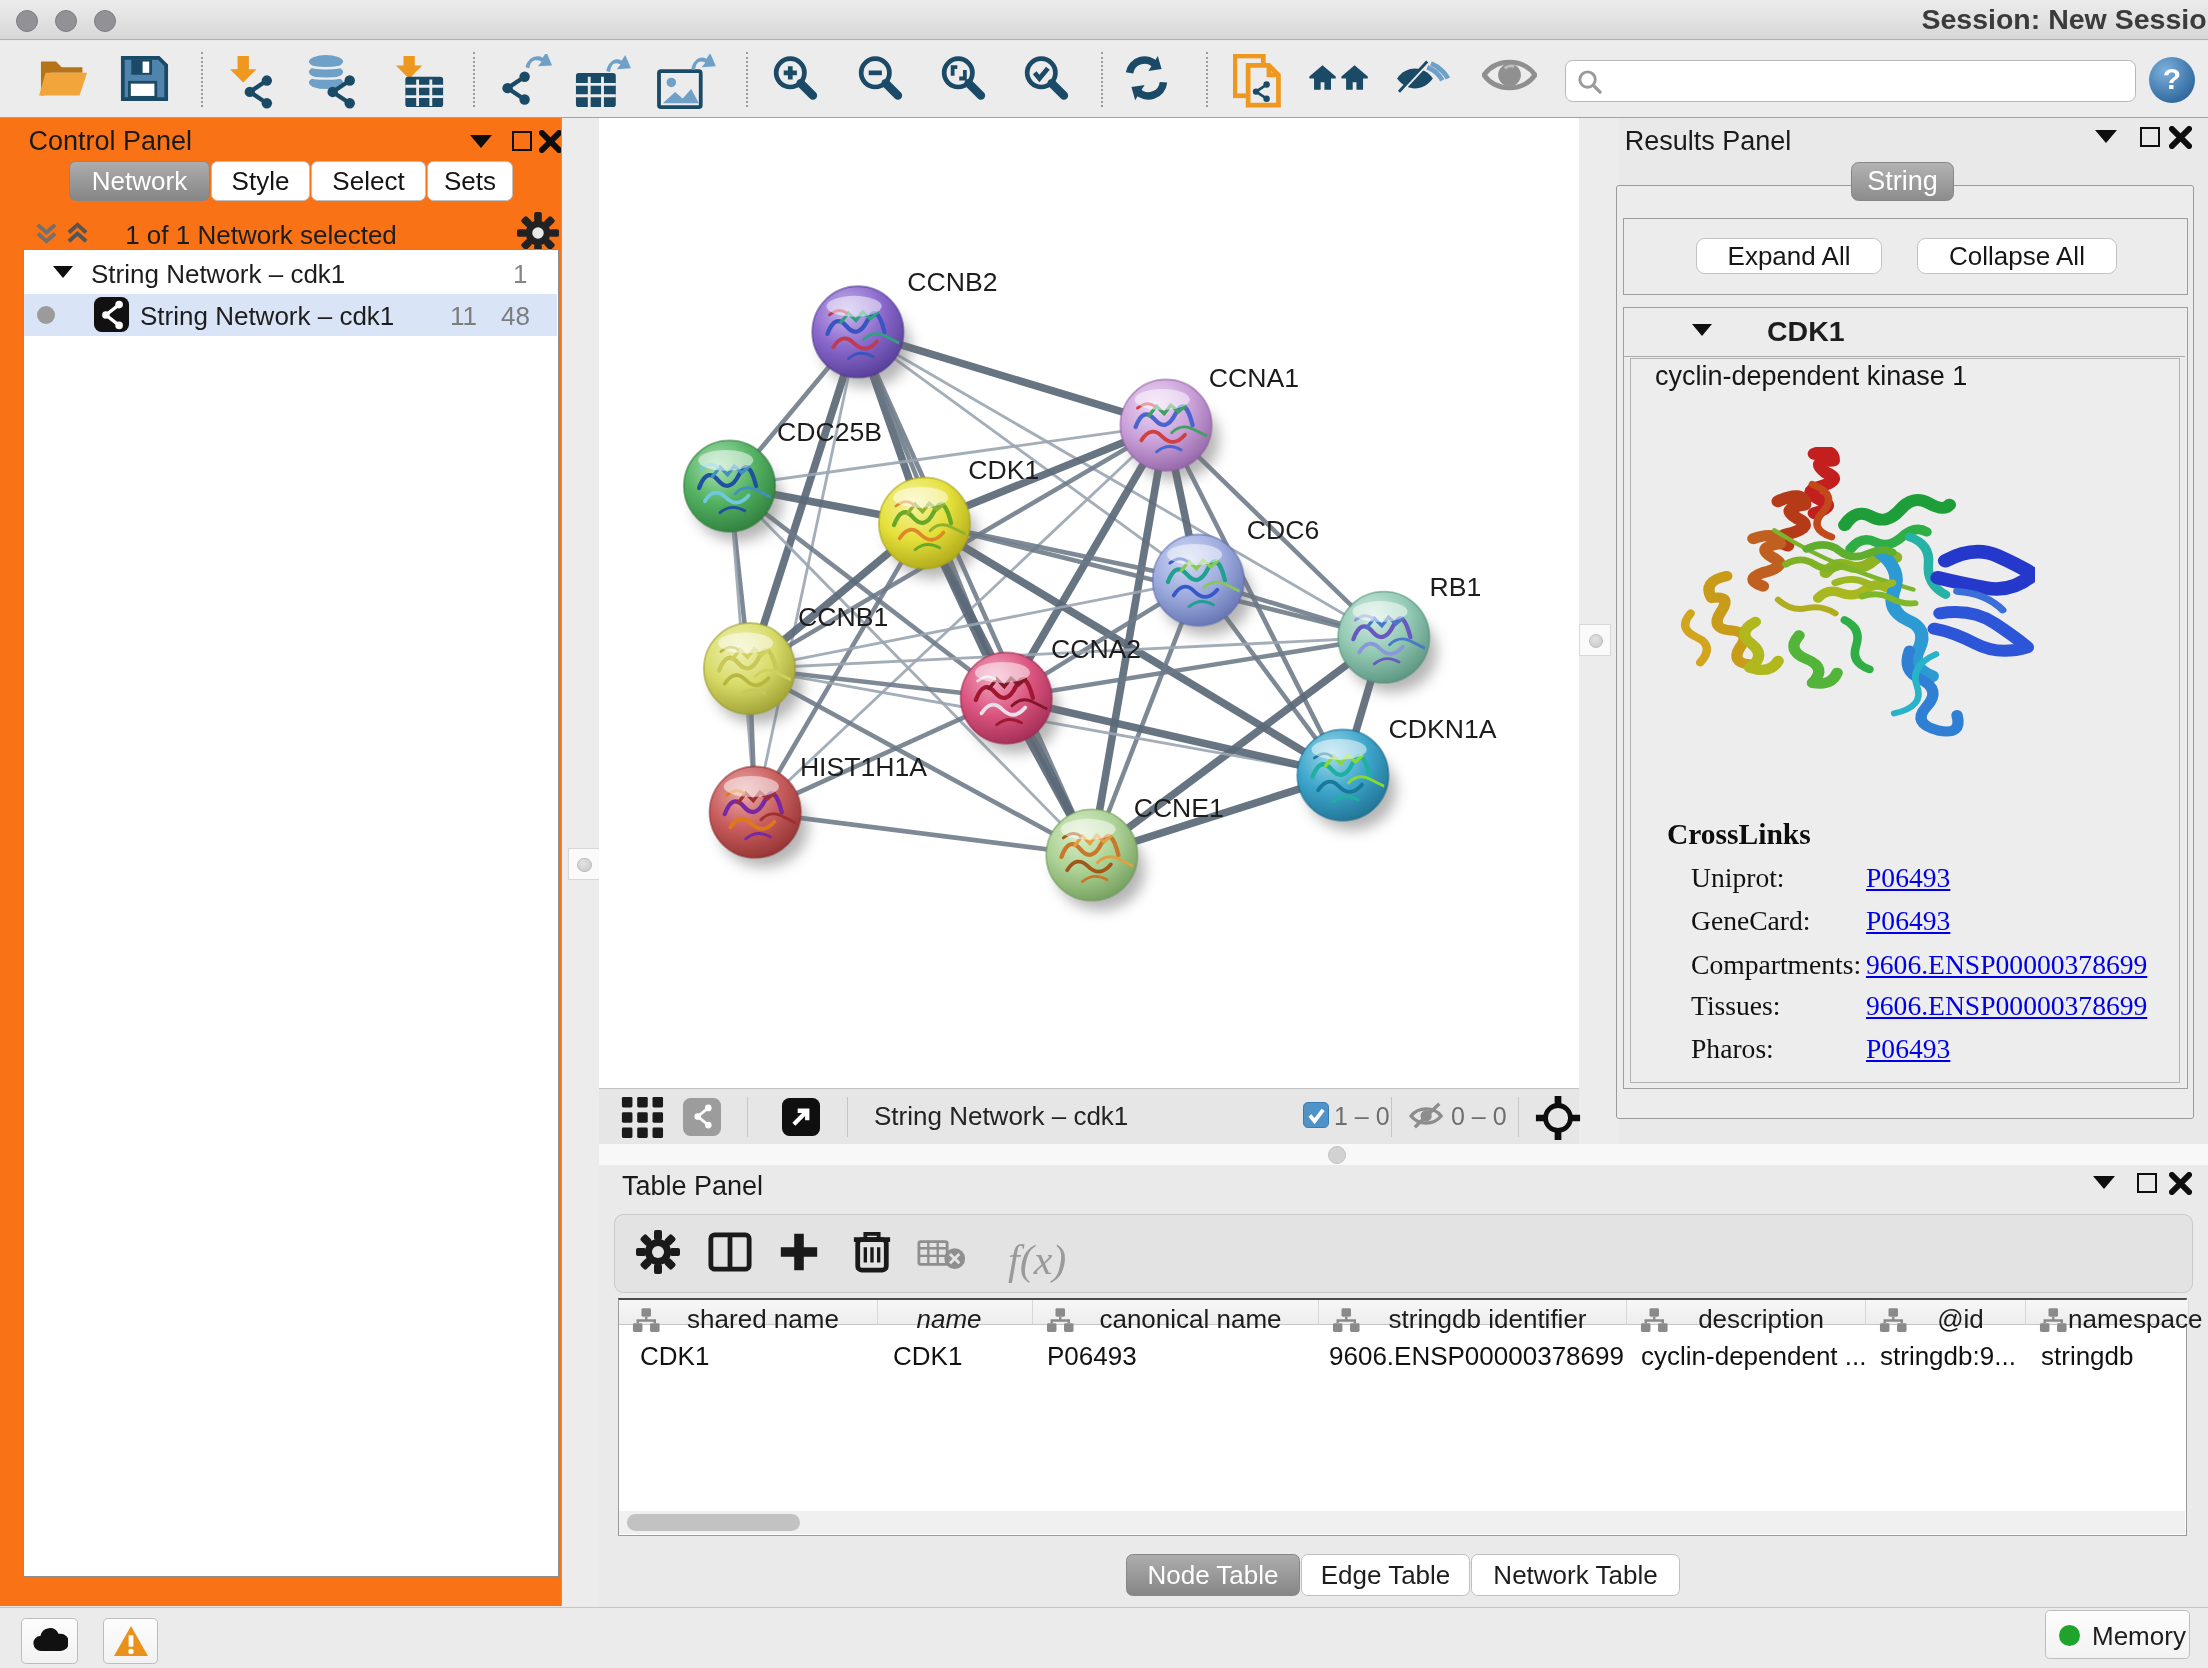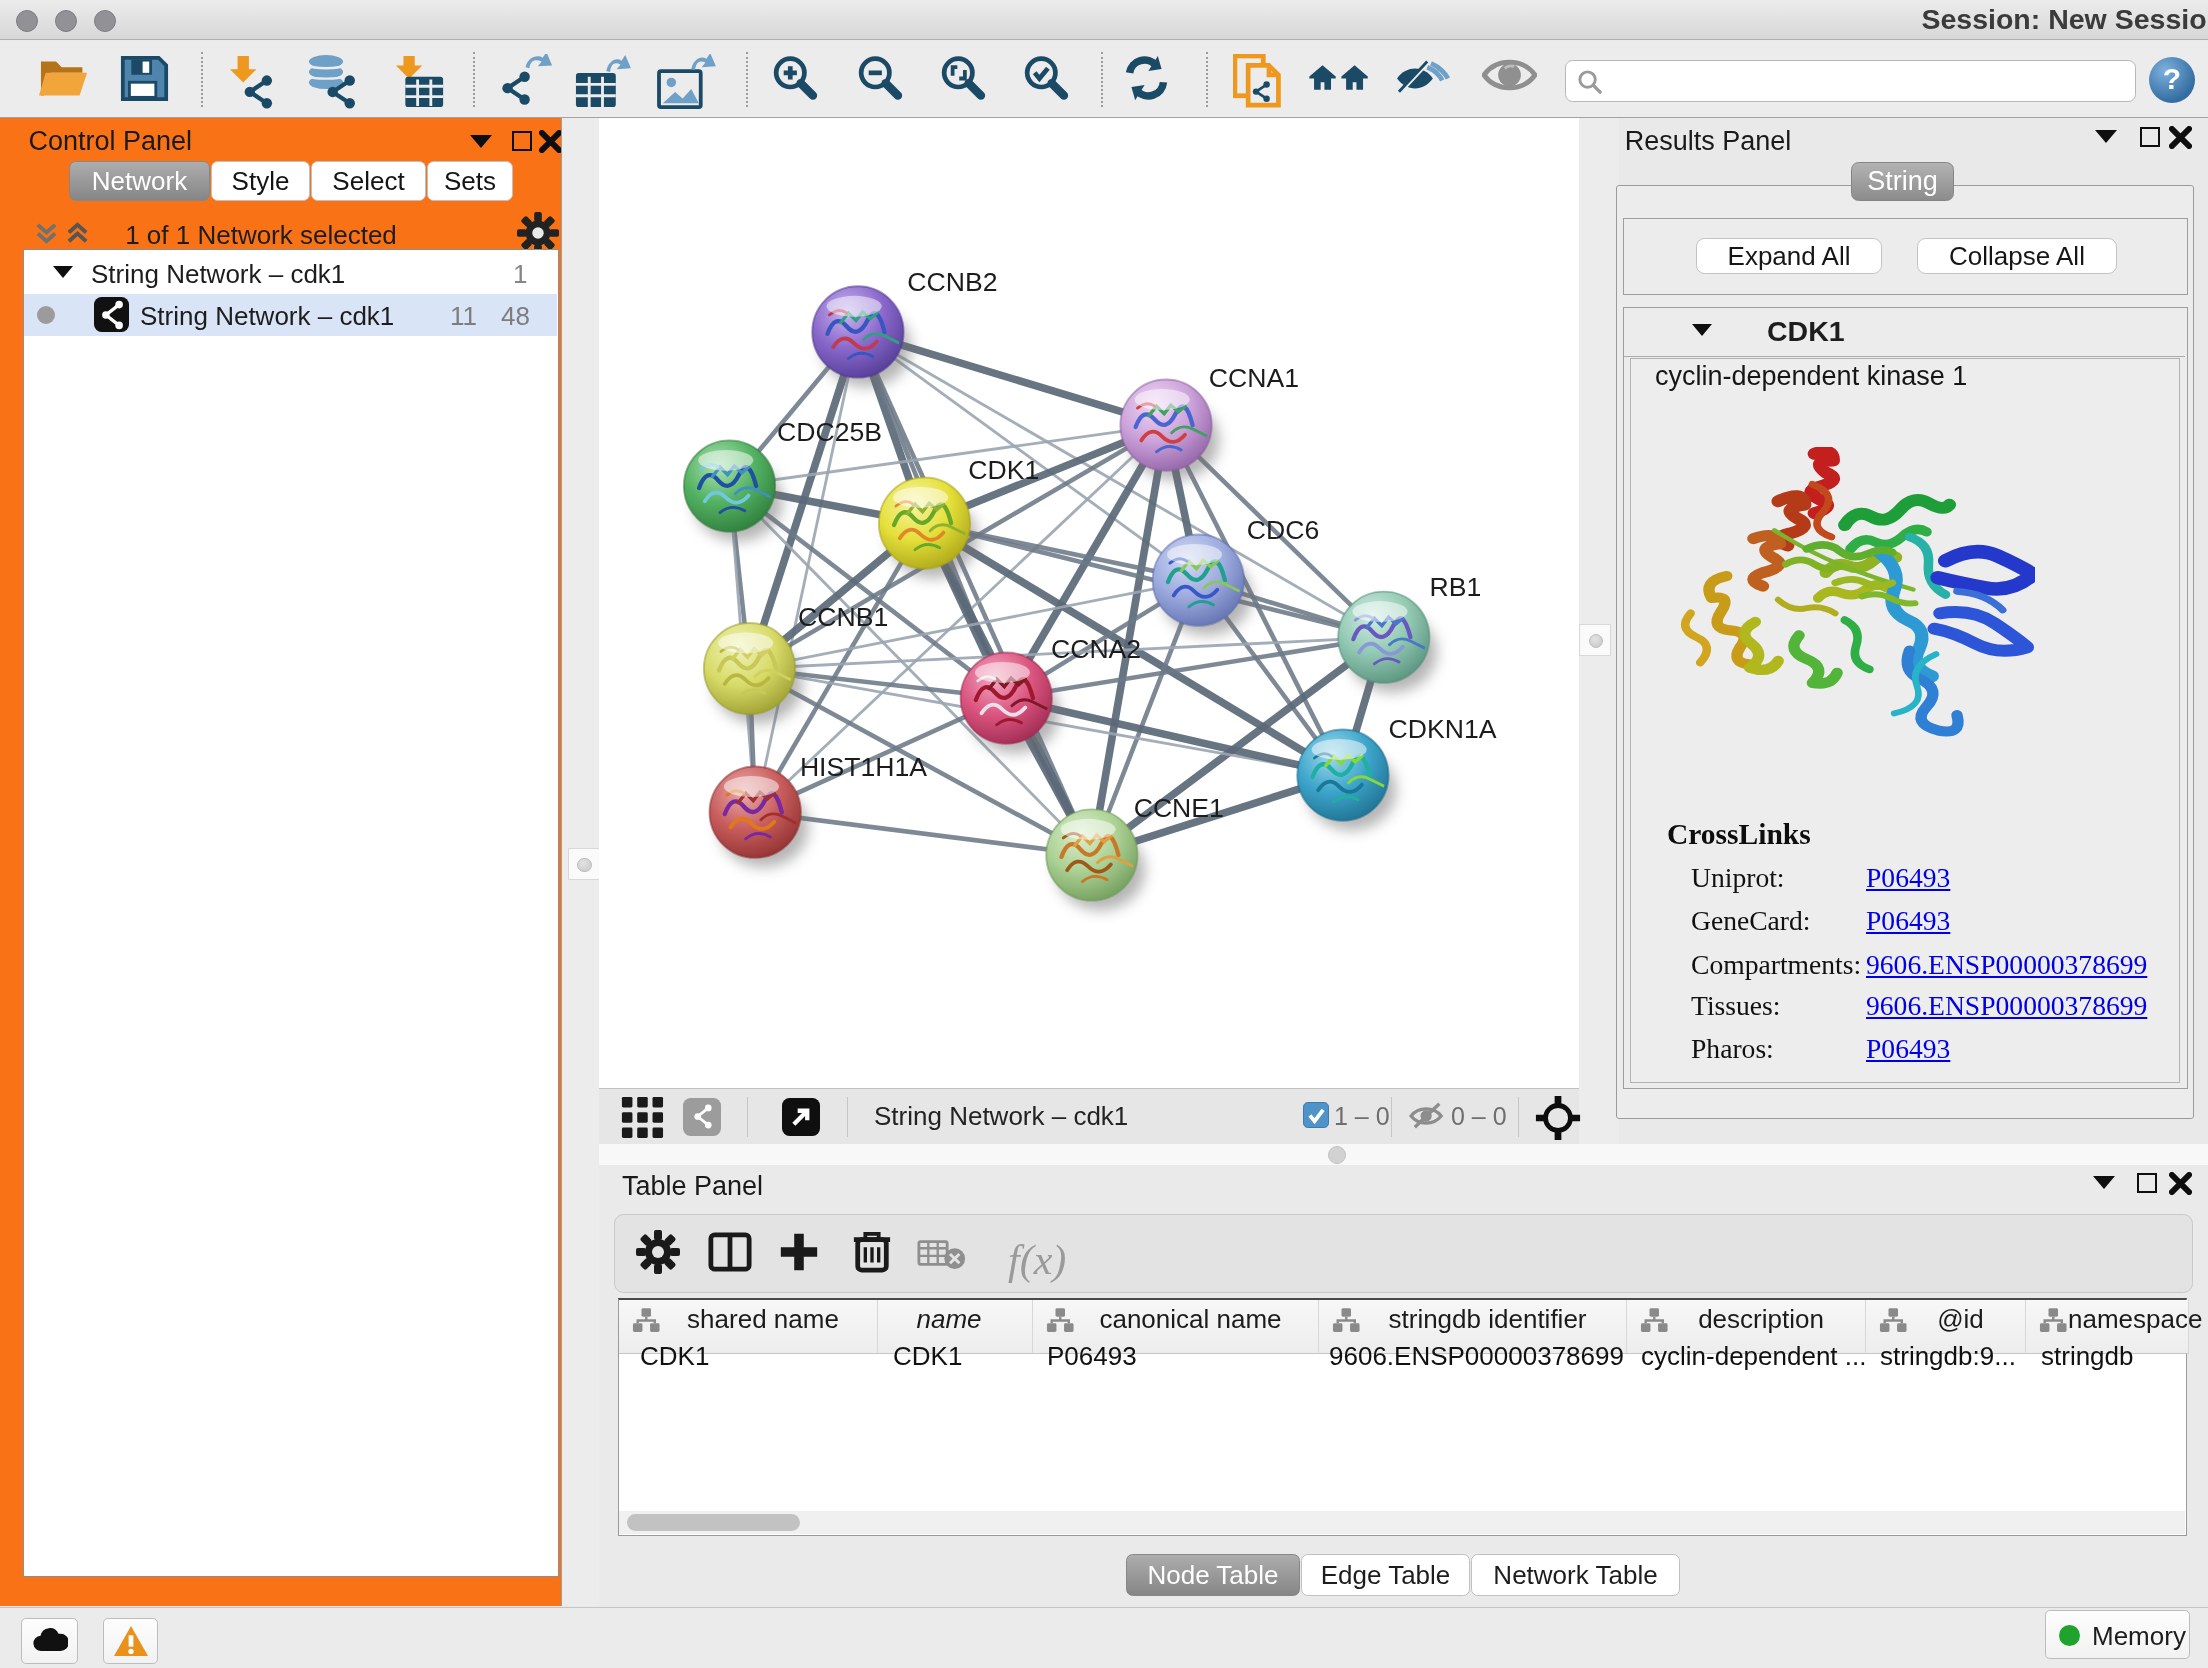--- a/index.html
+++ b/index.html
@@ -54,21 +54,21 @@
 .btn{position:absolute;top:19px;height:36px;background:#fff;border:1.9px solid #c2c2c2;
  border-radius:8.6px;font-size:26px;color:#161616;text-align:center;}
 .serif{font-family:"Liberation Serif",serif;}
 a.lnk{color:#0000e8;text-decoration:underline;}
 
 .tpanel{position:absolute;left:599px;top:1165px;width:1609px;height:440px;background:#eaeaea;}
 .ttool{position:absolute;left:614px;top:1214px;width:1579px;height:79px;background:#e3e3e3;
  border:1.9px solid #c9c9c9;border-radius:9.5px;}
 .tbl{position:absolute;left:618px;top:1298px;width:1569px;height:238px;background:#fff;
  border:1.9px solid #9a9a9a;border-top:2.9px solid #4a4a4a;}
-.th{position:absolute;top:0;height:54px;border-right:1.9px solid #d7d7d7;
+.th{position:absolute;top:0;height:25px;border-right:1.9px solid #d7d7d7;
  background:linear-gradient(#f7f7f7,#ededed);border-bottom:1.9px solid #c6c6c6;
  font-size:26px;color:#1b1b1b;}
 .td{position:absolute;top:41px;height:40px;font-size:26px;color:#111;}
 .btab{position:absolute;top:1554px;height:42px;background:#fff;border:1px solid #c0c0c0;
  border-radius:6.7px;font-size:26px;display:flex;align-items:center;justify-content:center;}
 .btab.sel{background:linear-gradient(#adadad,#868686);color:#fff;border-color:#878787;}
 .statusbar{position:absolute;left:0;top:1607px;width:2208px;height:61px;background:#ebebeb;
  border-top:1.9px solid #c5c5c5;}
 .sbtn{position:absolute;background:linear-gradient(#fdfdfd,#f2f2f2);border:1.9px solid #bdbdbd;
  border-radius:4.8px;}

